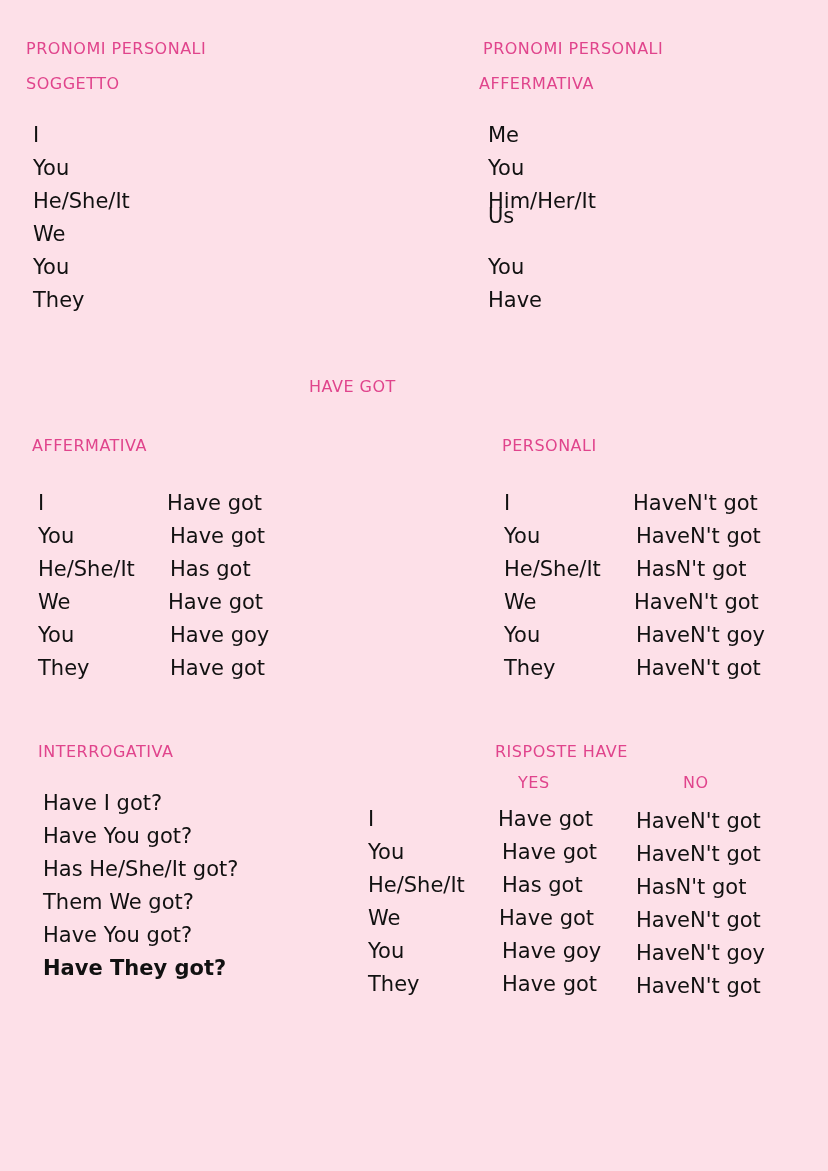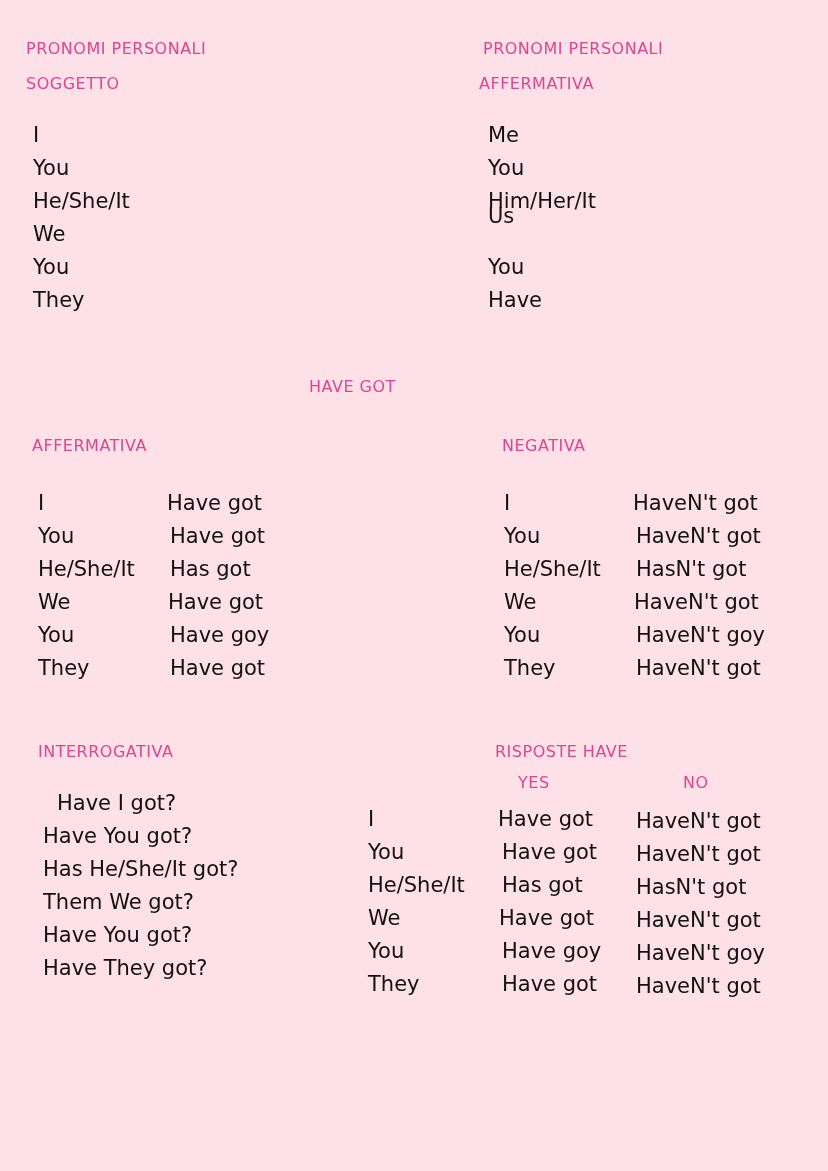--- a/index.html
+++ b/index.html
@@ -75,46 +75,46 @@
 </div>
 <div class="col-list" style="left:170px; top:493px;">
   <div class="row body-text" style="top:0px; left:-3px;">Have got</div>
   <div class="row body-text" style="top:33px;">Have got</div>
   <div class="row body-text" style="top:66px;">Has got</div>
   <div class="row body-text" style="top:99px; left:-2px;">Have got</div>
   <div class="row body-text" style="top:132px;">Have goy</div>
   <div class="row body-text" style="top:165px;">Have got</div>
 </div>
 
-<div class="abs heading" style="left:502px; top:438px;">NEGATIVA</div>
+<div class="abs heading" style="left:502px; top:438px;">PERSONALI</div>
 <div class="col-list" style="left:504px; top:493px;">
   <div class="row body-text" style="top:0px;">I</div>
   <div class="row body-text" style="top:33px;">You</div>
   <div class="row body-text" style="top:66px;">He/She/It</div>
   <div class="row body-text" style="top:99px;">We</div>
   <div class="row body-text" style="top:132px;">You</div>
   <div class="row body-text" style="top:165px;">They</div>
 </div>
 <div class="col-list" style="left:636px; top:493px;">
   <div class="row body-text" style="top:0px; left:-3px;">HaveN't got</div>
   <div class="row body-text" style="top:33px;">HaveN't got</div>
   <div class="row body-text" style="top:66px;">HasN't got</div>
   <div class="row body-text" style="top:99px; left:-2px;">HaveN't got</div>
   <div class="row body-text" style="top:132px;">HaveN't goy</div>
   <div class="row body-text" style="top:165px;">HaveN't got</div>
 </div>
 
 <div class="abs heading" style="left:38px; top:744px;">INTERROGATIVA</div>
 <div class="col-list" style="left:43px; top:793px;">
-  <div class="row body-text" style="top:0px;margin-left:14px;">Have I got?</div>
+  <div class="row body-text" style="top:0px;">Have I got?</div>
   <div class="row body-text" style="top:33px;">Have You got?</div>
   <div class="row body-text" style="top:66px;">Has He/She/It got?</div>
   <div class="row body-text" style="top:99px;">Them We got?</div>
   <div class="row body-text" style="top:132px;">Have You got?</div>
-  <div class="row body-text" style="top:165px;">Have They got?</div>
+  <div class="row body-text" style="top:165px;font-weight:bold;">Have They got?</div>
 </div>
 
 <div class="abs heading" style="left:495px; top:744px;">RISPOSTE HAVE</div>
 <div class="abs heading" style="left:518px; top:775px;">YES</div>
 <div class="abs heading" style="left:683px; top:775px;">NO</div>
 
 <div class="col-list" style="left:368px; top:809px;">
   <div class="row body-text" style="top:0px;">I</div>
   <div class="row body-text" style="top:33px;">You</div>
   <div class="row body-text" style="top:66px;">He/She/It</div>

